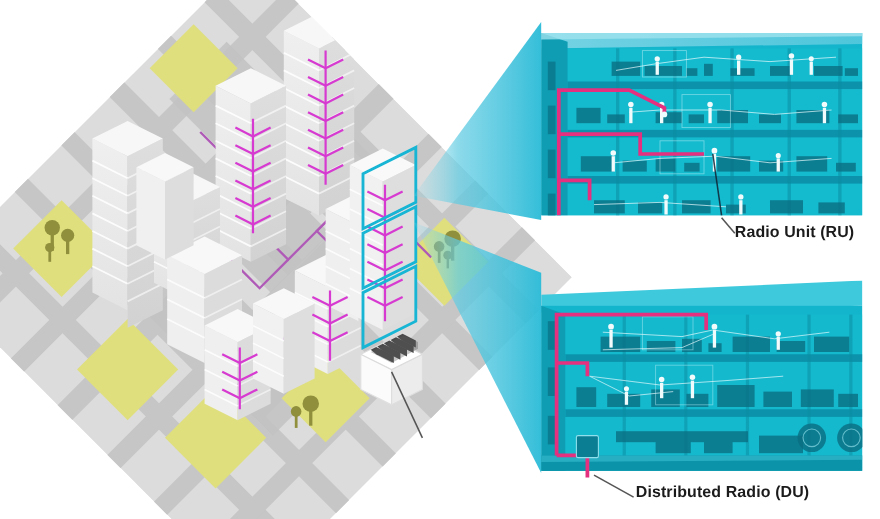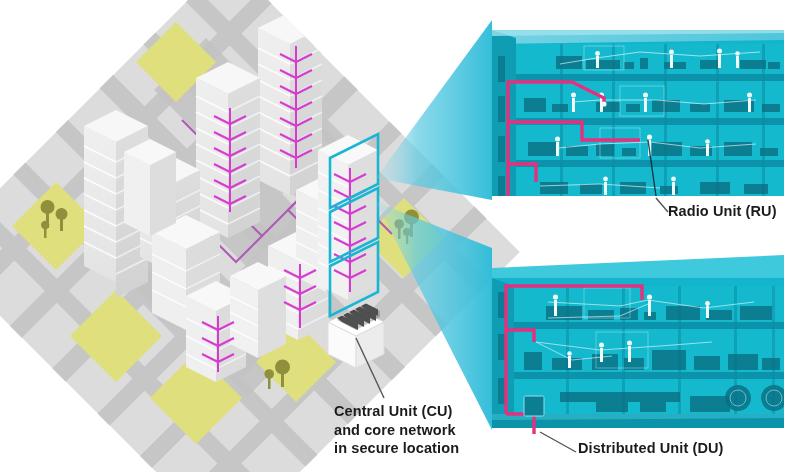--- a/index.html
+++ b/index.html
@@ -717,22 +717,17 @@
 
       <rect x="524" y="396" width="20" height="20" rx="1.5" fill="#0b7e94" stroke="#8fe0ec" stroke-width="1"></rect>
     </g>
   </svg>
 
   <div class="lbl" id="lbl-ru">
     <div>Radio Unit (RU)</div>
   </div>
 
   <div class="lbl" id="lbl-du">
-    <div>Distributed Unit (DU)</div>
+    <div>Distributed Radio (DU)</div>
   </div>
 
-  <div class="lbl" id="lbl-cu">
-    <div>Central Unit (CU)</div>
-    <div>and core network</div>
-    <div>in secure location</div>
-  </div>
 
 </div>
 
 </body></html>

